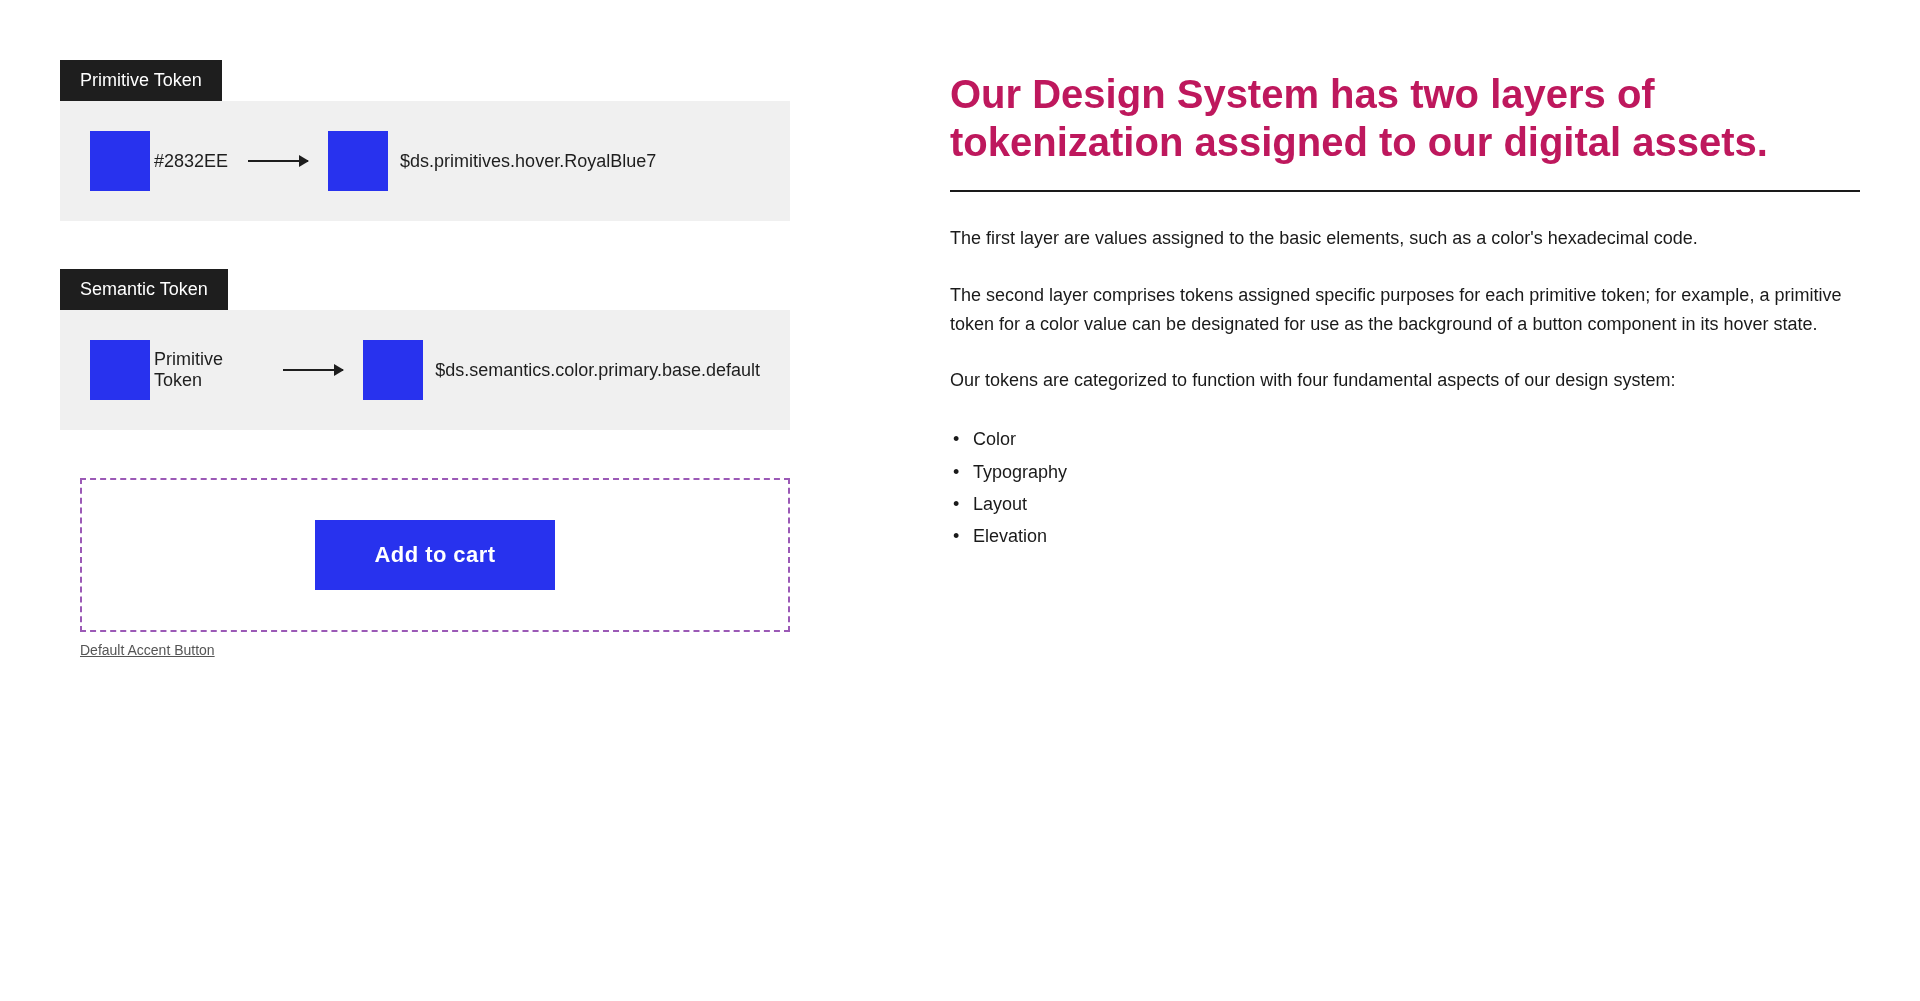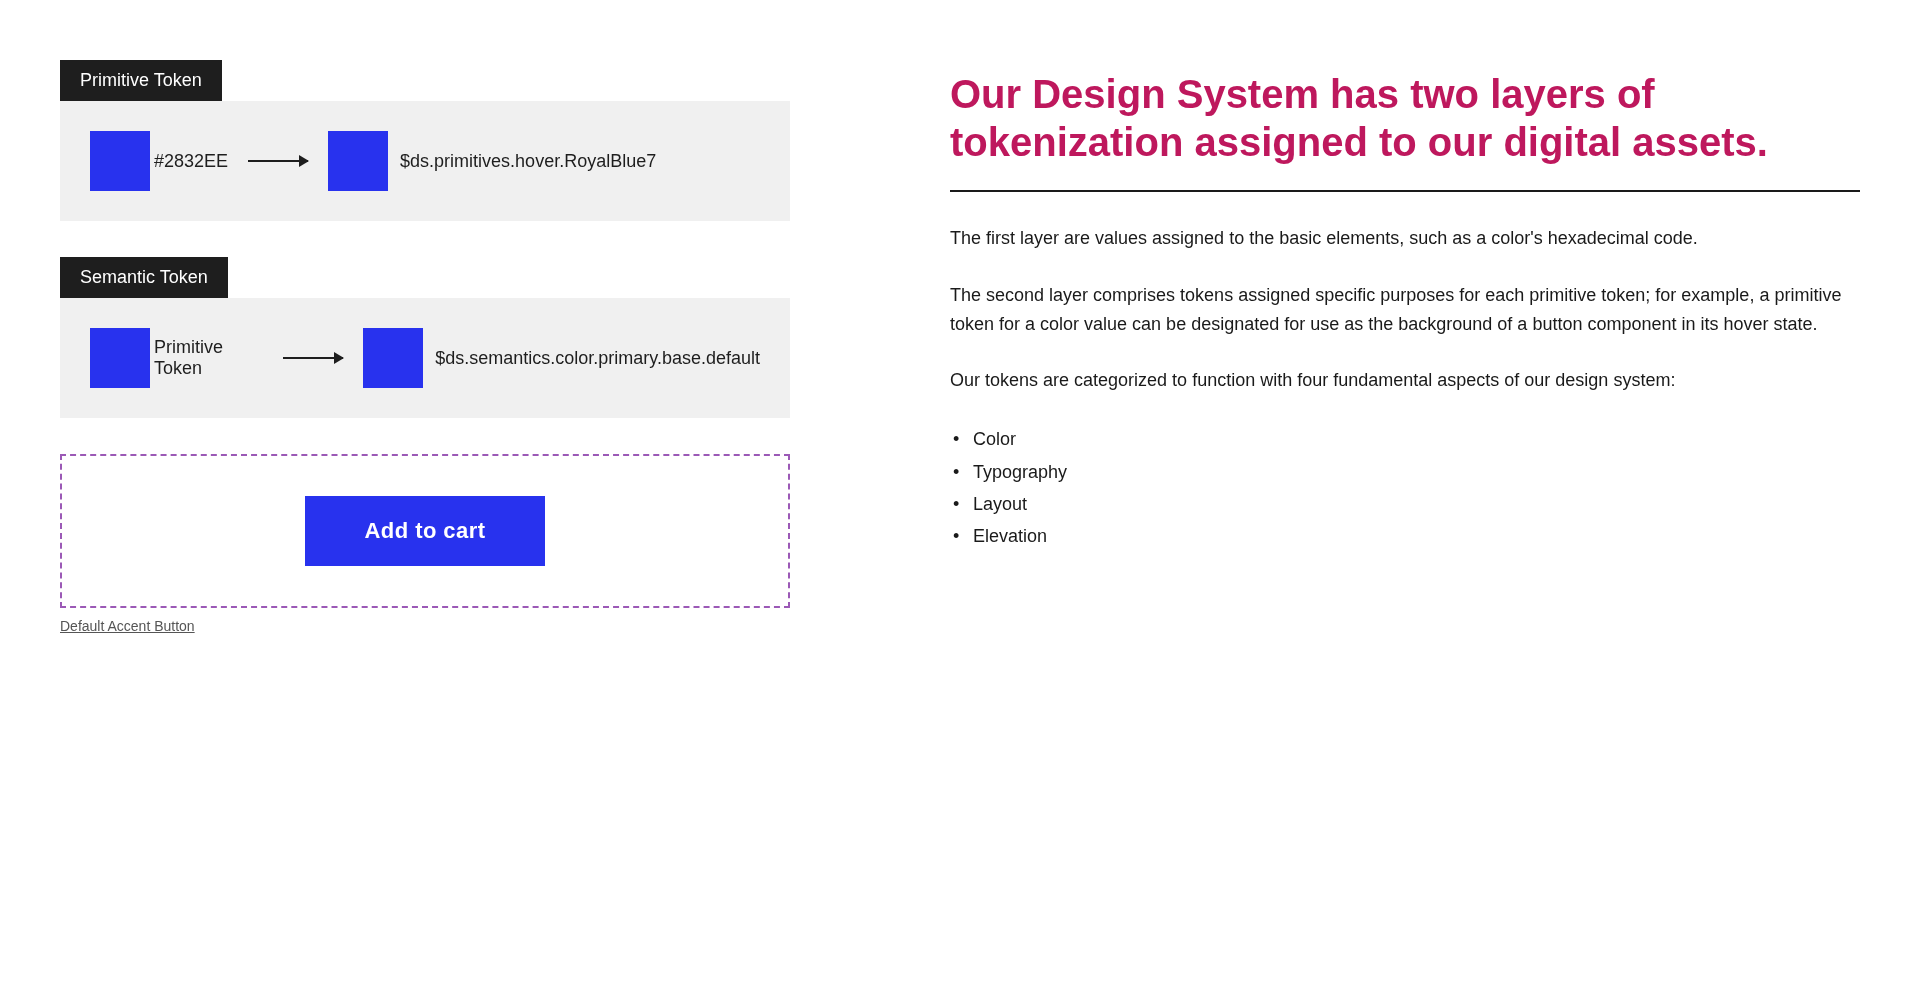--- a/index.html
+++ b/index.html
@@ -22,21 +22,21 @@
       width: 100%;
       min-height: 1001px;
       padding: 60px 60px 60px 60px;
       gap: 100px;
     }
 
     .left-panel {
       flex: 0 0 730px;
       display: flex;
       flex-direction: column;
-      gap: 36px;
+      gap: 48px;
     }
 
     .right-panel {
       flex: 1;
       padding-top: 10px;
       padding-left: 60px;
     }
 
     
     .token-section {
@@ -118,20 +118,21 @@
     .token-row {
       display: flex;
       align-items: center;
     }
 
     
     .button-demo-section {
       display: flex;
       flex-direction: column;
       gap: 10px;
+      margin-left: 20px;
     }
 
     .button-demo-container {
       border: 2px dashed #9b59b6;
       padding: 40px 30px;
       display: flex;
       align-items: center;
       justify-content: center;
     }
 

